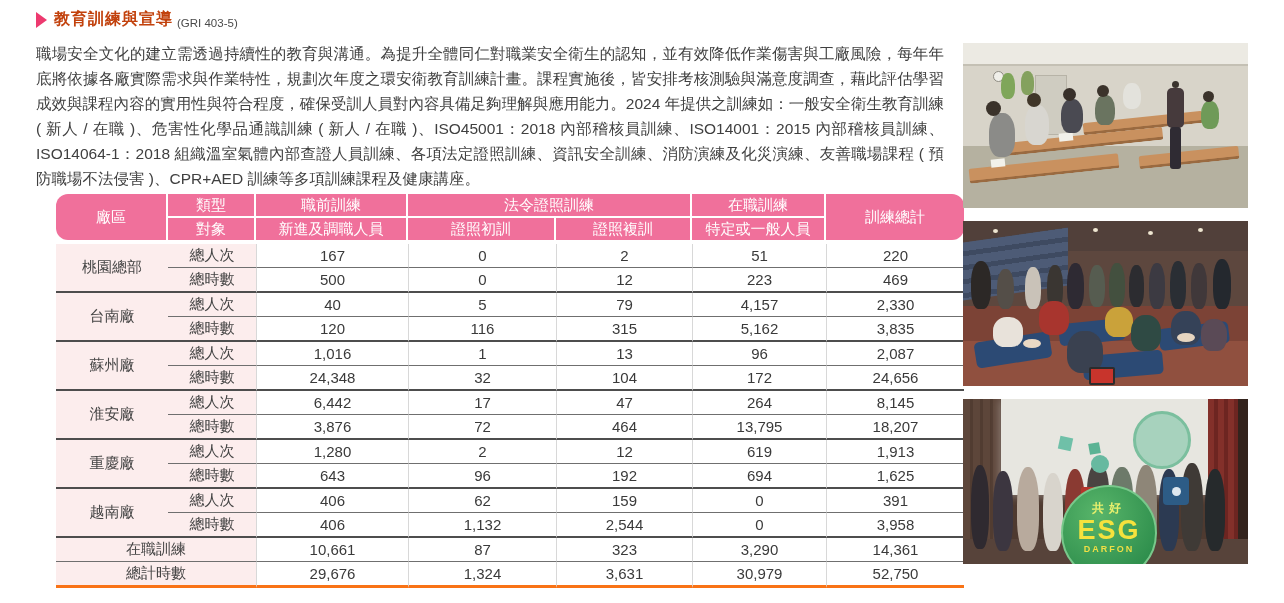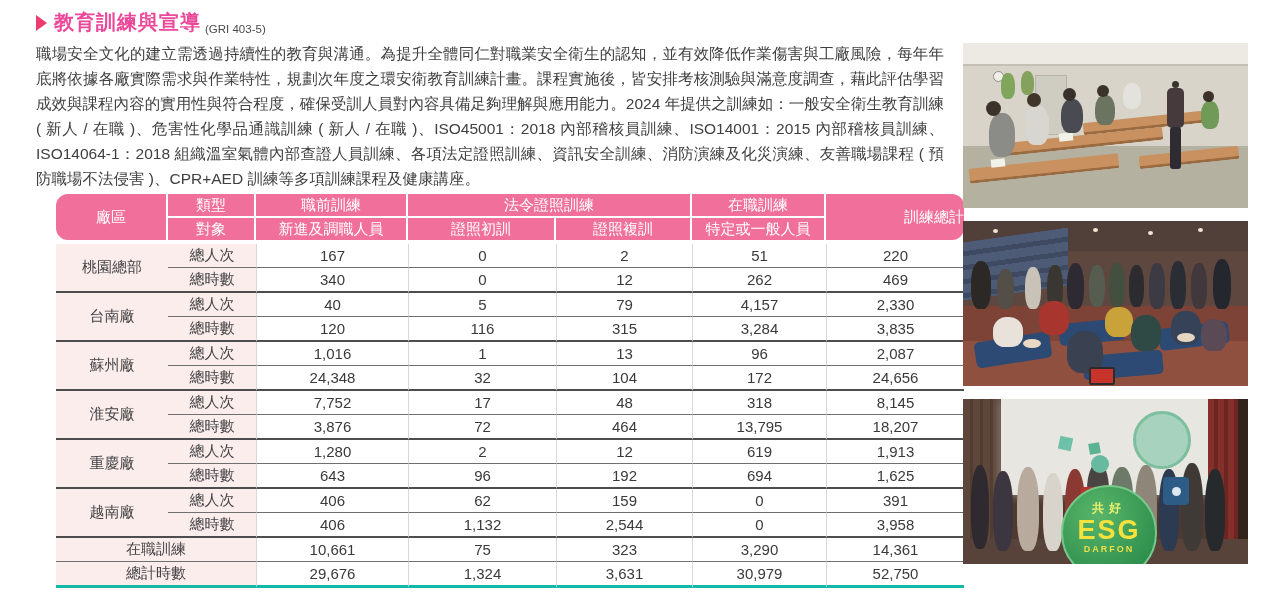--- a/index.html
+++ b/index.html
@@ -3,39 +3,39 @@
 <meta charset="utf-8">
 <style>
   html,body { margin:0; padding:0; background:#ffffff; }
   .page {
     position:relative; width:1284px; height:603px; background:#ffffff;
     font-family:"Liberation Sans","DejaVu Sans",sans-serif; color:#3f3f3f; overflow:hidden;
   }
   
   .title-row { position:absolute; left:36px; top:9px; display:flex; align-items:center; }
   .tri { width:0; height:0; border-left:11px solid #ED3A6F; border-top:8px solid transparent; border-bottom:8px solid transparent; margin-right:7px; }
-  .title-text { font-size:20px; font-weight:bold; color:#ec4899; letter-spacing:1px; }
+  .title-text { font-size:16px; font-weight:bold; color:#c2410c; letter-spacing:1px; }
   .title-tag  { font-size:11.5px; color:#4a4a4a; margin-left:4px; align-self:flex-end; padding-bottom:1px; }
   
   .para { position:absolute; left:36px; top:41px; width:908px; font-size:15.5px; line-height:25px; text-align:justify; color:#404040; }
   
   table.dtable { position:absolute; left:36px; top:194px; width:908px; border-collapse:separate; border-spacing:0; table-layout:fixed; font-size:15px;padding-left:20px; }
   .dtable th { background:#F0709B; color:#ffffff; font-weight:normal; height:22px; padding:0; text-align:center; }
   .dtable th.hr { border-right:2px solid #ffffff; }
   .dtable th.hb { border-bottom:2px solid #ffffff; }
   .dtable th.cl { border-radius:12px 0 0 12px; }
-  .dtable th.cr { border-radius:0 12px 12px 0;text-align:right; }
+  .dtable th.cr { border-radius:0 12px 12px 0; }
   .dtable td { height:23px; padding:0; text-align:center; background:#ffffff; color:#3a3a3a; }
   .dtable td.plant, .dtable td.metric, .dtable td.tlabel { background:#FCEDED; color:#454545; }
   .dtable td.val { border-left:1px solid #d8d8d8; }
   .dtable tr.r1 td { border-bottom:1px solid #6f6f6f; }
   .dtable tr.r1 td.plant { border-bottom:2px solid #4d4d4d; }
   .dtable tr.r2 td { border-bottom:2px solid #4d4d4d; }
   .dtable tr.tr1 td { border-bottom:1px solid #6f6f6f; }
-  .dtable tr.tr2 td { border-bottom:3px solid #14b8a6; }
+  .dtable tr.tr2 td { border-bottom:3px solid #f97316; }
   .dtable tr.spacer td { height:4px; border:0 !important; background:#ffffff; }
   
   .photos { position:absolute; left:963px; top:43px; width:285px; }
   .photo { position:relative; width:285px; height:165px; overflow:hidden; margin-bottom:13px; }
   .abs { position:absolute; }
   .pp  { position:absolute; border-radius:45% 45% 38% 38%; }
   
   .ph1 { background:linear-gradient(180deg,#eceae3 0 22px,#d8d4c9 22px 103px,#b5b1a0 103px 100%); }
   .ph1 .ceil { top:21px; left:0; width:285px; height:2px; background:#c4c0b4; }
   .desk { position:absolute; background:#c9915f; border-bottom:3px solid #9a6a40; transform:rotate(-6deg); border-radius:2px; }
@@ -109,42 +109,42 @@
         <td class="plant" rowspan="2">桃園總部</td>
         <td class="metric">總人次</td>
         <td class="val">167</td>
         <td class="val">0</td>
         <td class="val">2</td>
         <td class="val">51</td>
         <td class="val">220</td>
       </tr>
       <tr class="r2">
         <td class="metric">總時數</td>
-        <td class="val">340</td>
+        <td class="val">500</td>
         <td class="val">0</td>
         <td class="val">12</td>
-        <td class="val">262</td>
+        <td class="val">223</td>
         <td class="val">469</td>
       </tr>
 
       <tr class="r1">
         <td class="plant" rowspan="2">台南廠</td>
         <td class="metric">總人次</td>
         <td class="val">40</td>
         <td class="val">5</td>
         <td class="val">79</td>
         <td class="val">4,157</td>
         <td class="val">2,330</td>
       </tr>
       <tr class="r2">
         <td class="metric">總時數</td>
         <td class="val">120</td>
         <td class="val">116</td>
         <td class="val">315</td>
-        <td class="val">3,284</td>
+        <td class="val">5,162</td>
         <td class="val">3,835</td>
       </tr>
 
       <tr class="r1">
         <td class="plant" rowspan="2">蘇州廠</td>
         <td class="metric">總人次</td>
         <td class="val">1,016</td>
         <td class="val">1</td>
         <td class="val">13</td>
         <td class="val">96</td>
@@ -155,24 +155,24 @@
         <td class="val">24,348</td>
         <td class="val">32</td>
         <td class="val">104</td>
         <td class="val">172</td>
         <td class="val">24,656</td>
       </tr>
 
       <tr class="r1">
         <td class="plant" rowspan="2">淮安廠</td>
         <td class="metric">總人次</td>
-        <td class="val">7,752</td>
+        <td class="val">6,442</td>
         <td class="val">17</td>
-        <td class="val">48</td>
-        <td class="val">318</td>
+        <td class="val">47</td>
+        <td class="val">264</td>
         <td class="val">8,145</td>
       </tr>
       <tr class="r2">
         <td class="metric">總時數</td>
         <td class="val">3,876</td>
         <td class="val">72</td>
         <td class="val">464</td>
         <td class="val">13,795</td>
         <td class="val">18,207</td>
       </tr>
@@ -209,21 +209,21 @@
         <td class="val">406</td>
         <td class="val">1,132</td>
         <td class="val">2,544</td>
         <td class="val">0</td>
         <td class="val">3,958</td>
       </tr>
 
       <tr class="tr1">
         <td class="tlabel" colspan="2">在職訓練</td>
         <td class="val">10,661</td>
-        <td class="val">75</td>
+        <td class="val">87</td>
         <td class="val">323</td>
         <td class="val">3,290</td>
         <td class="val">14,361</td>
       </tr>
       <tr class="tr2">
         <td class="tlabel" colspan="2">總計時數</td>
         <td class="val">29,676</td>
         <td class="val">1,324</td>
         <td class="val">3,631</td>
         <td class="val">30,979</td>

